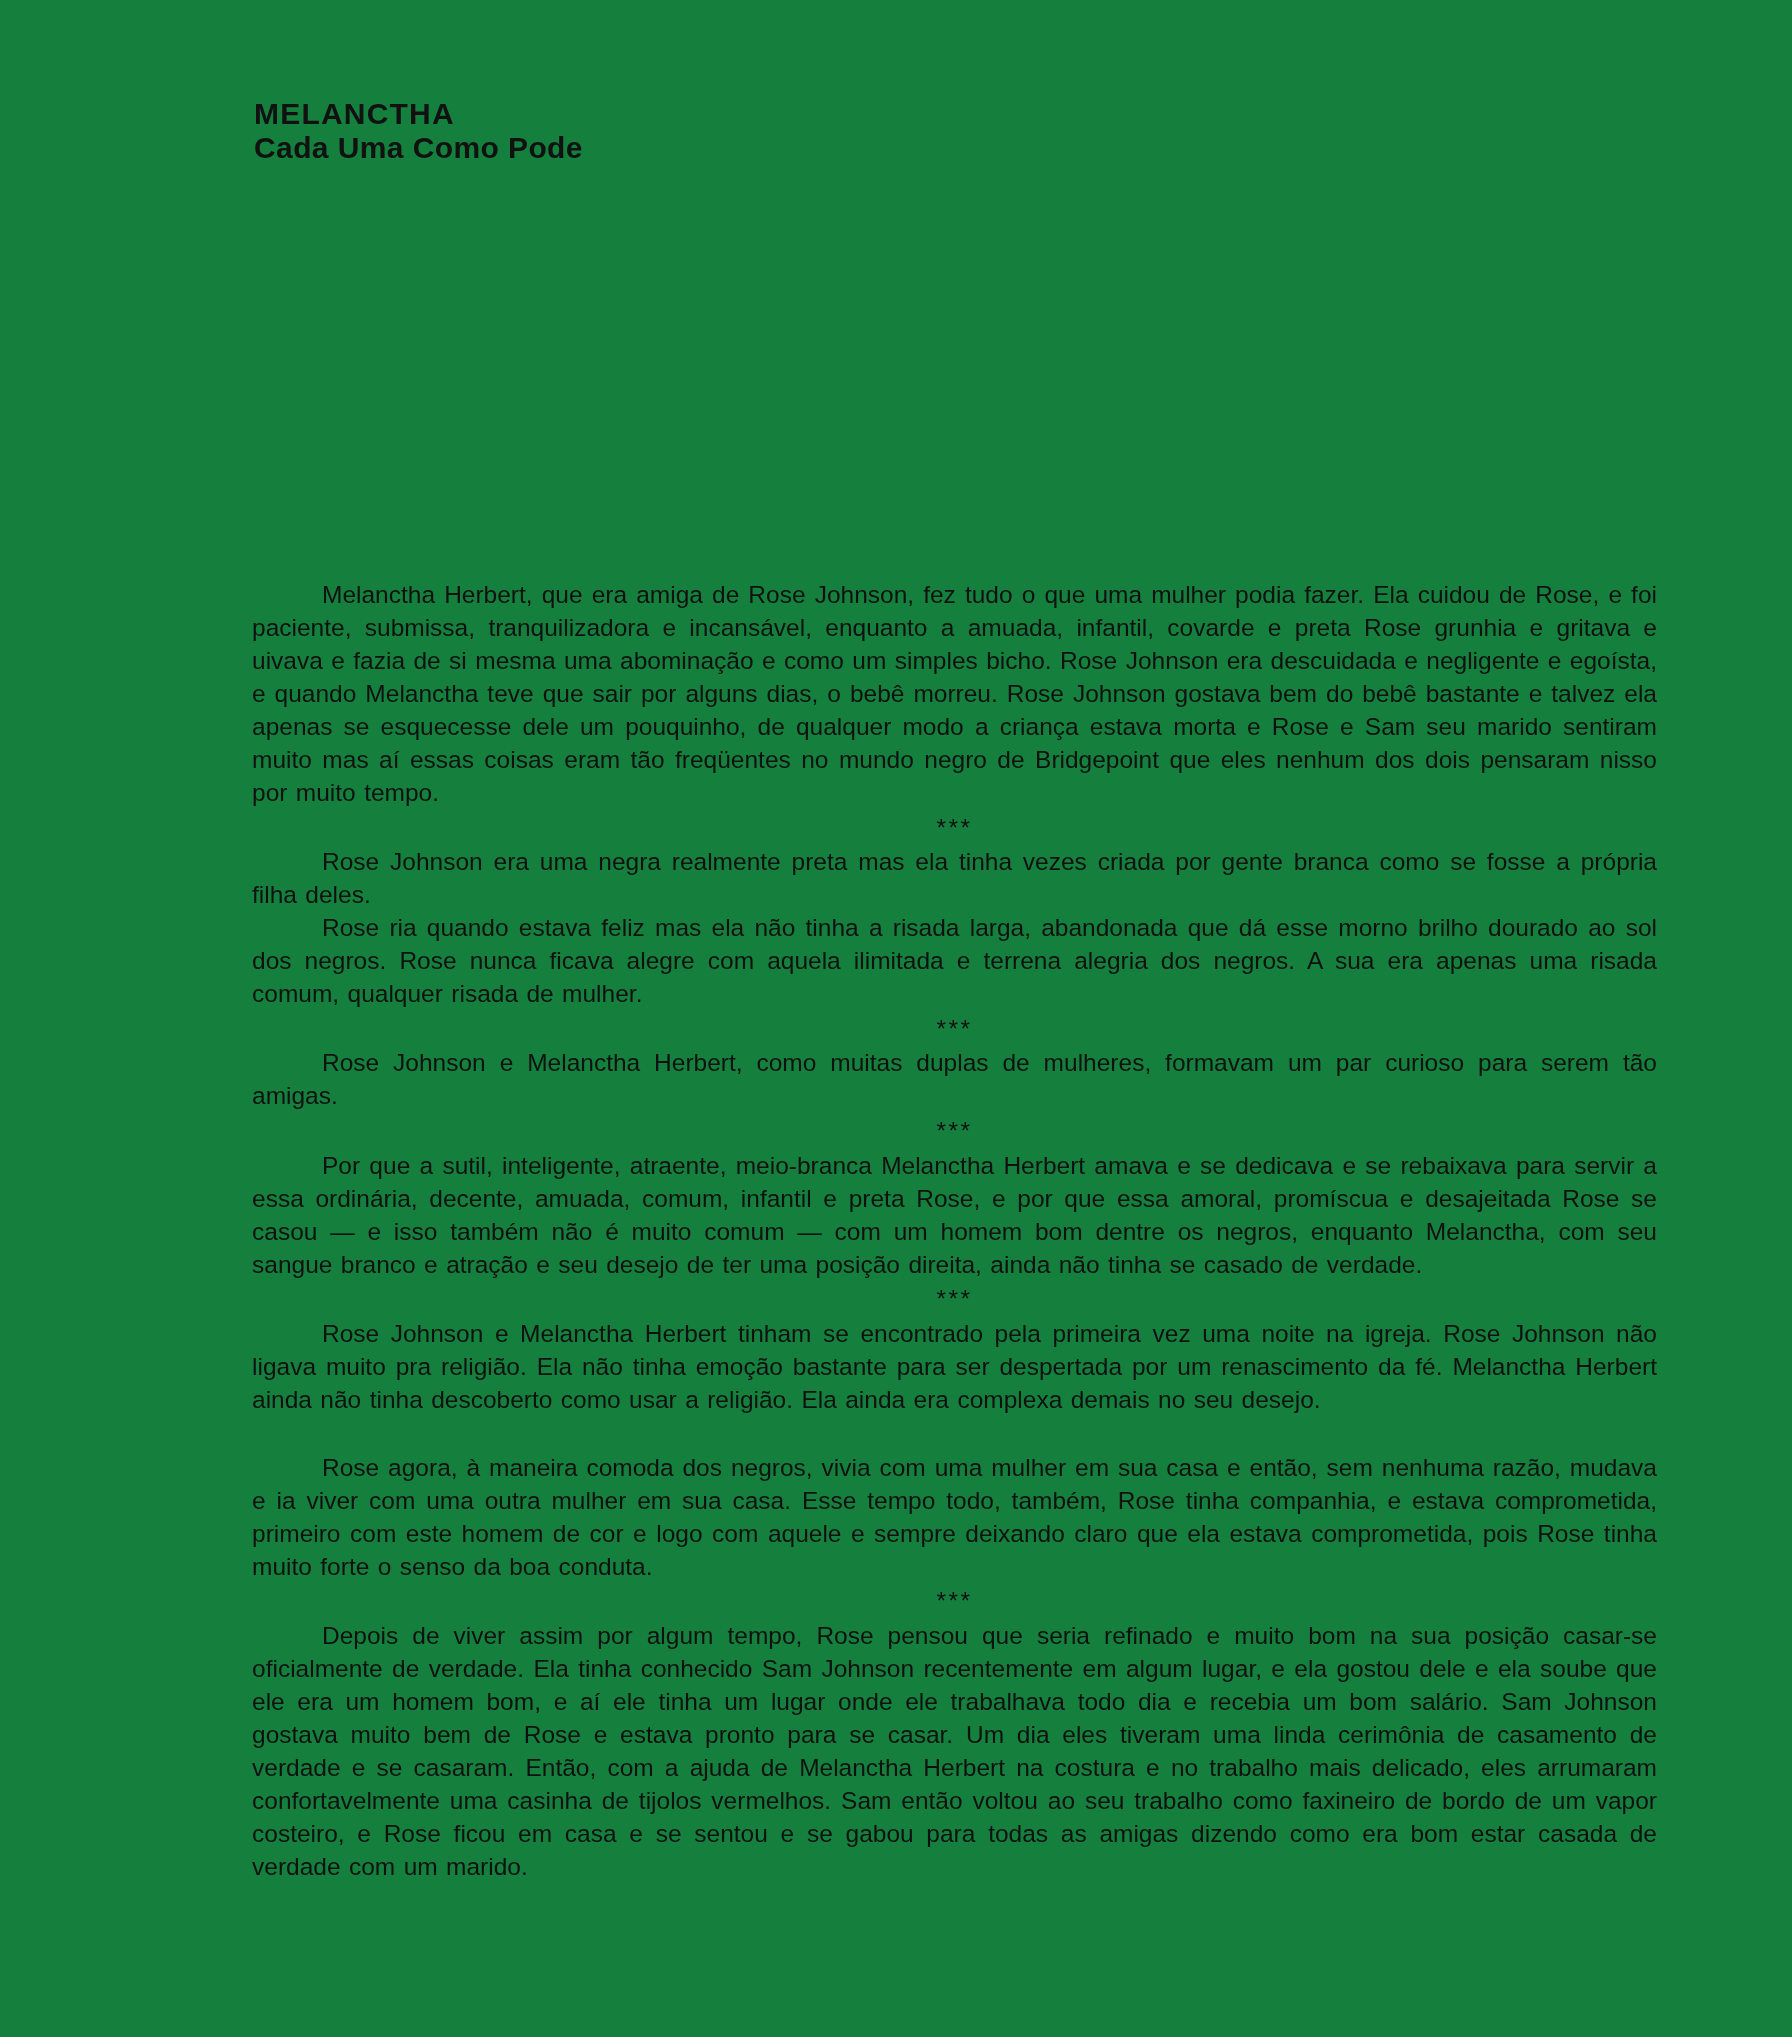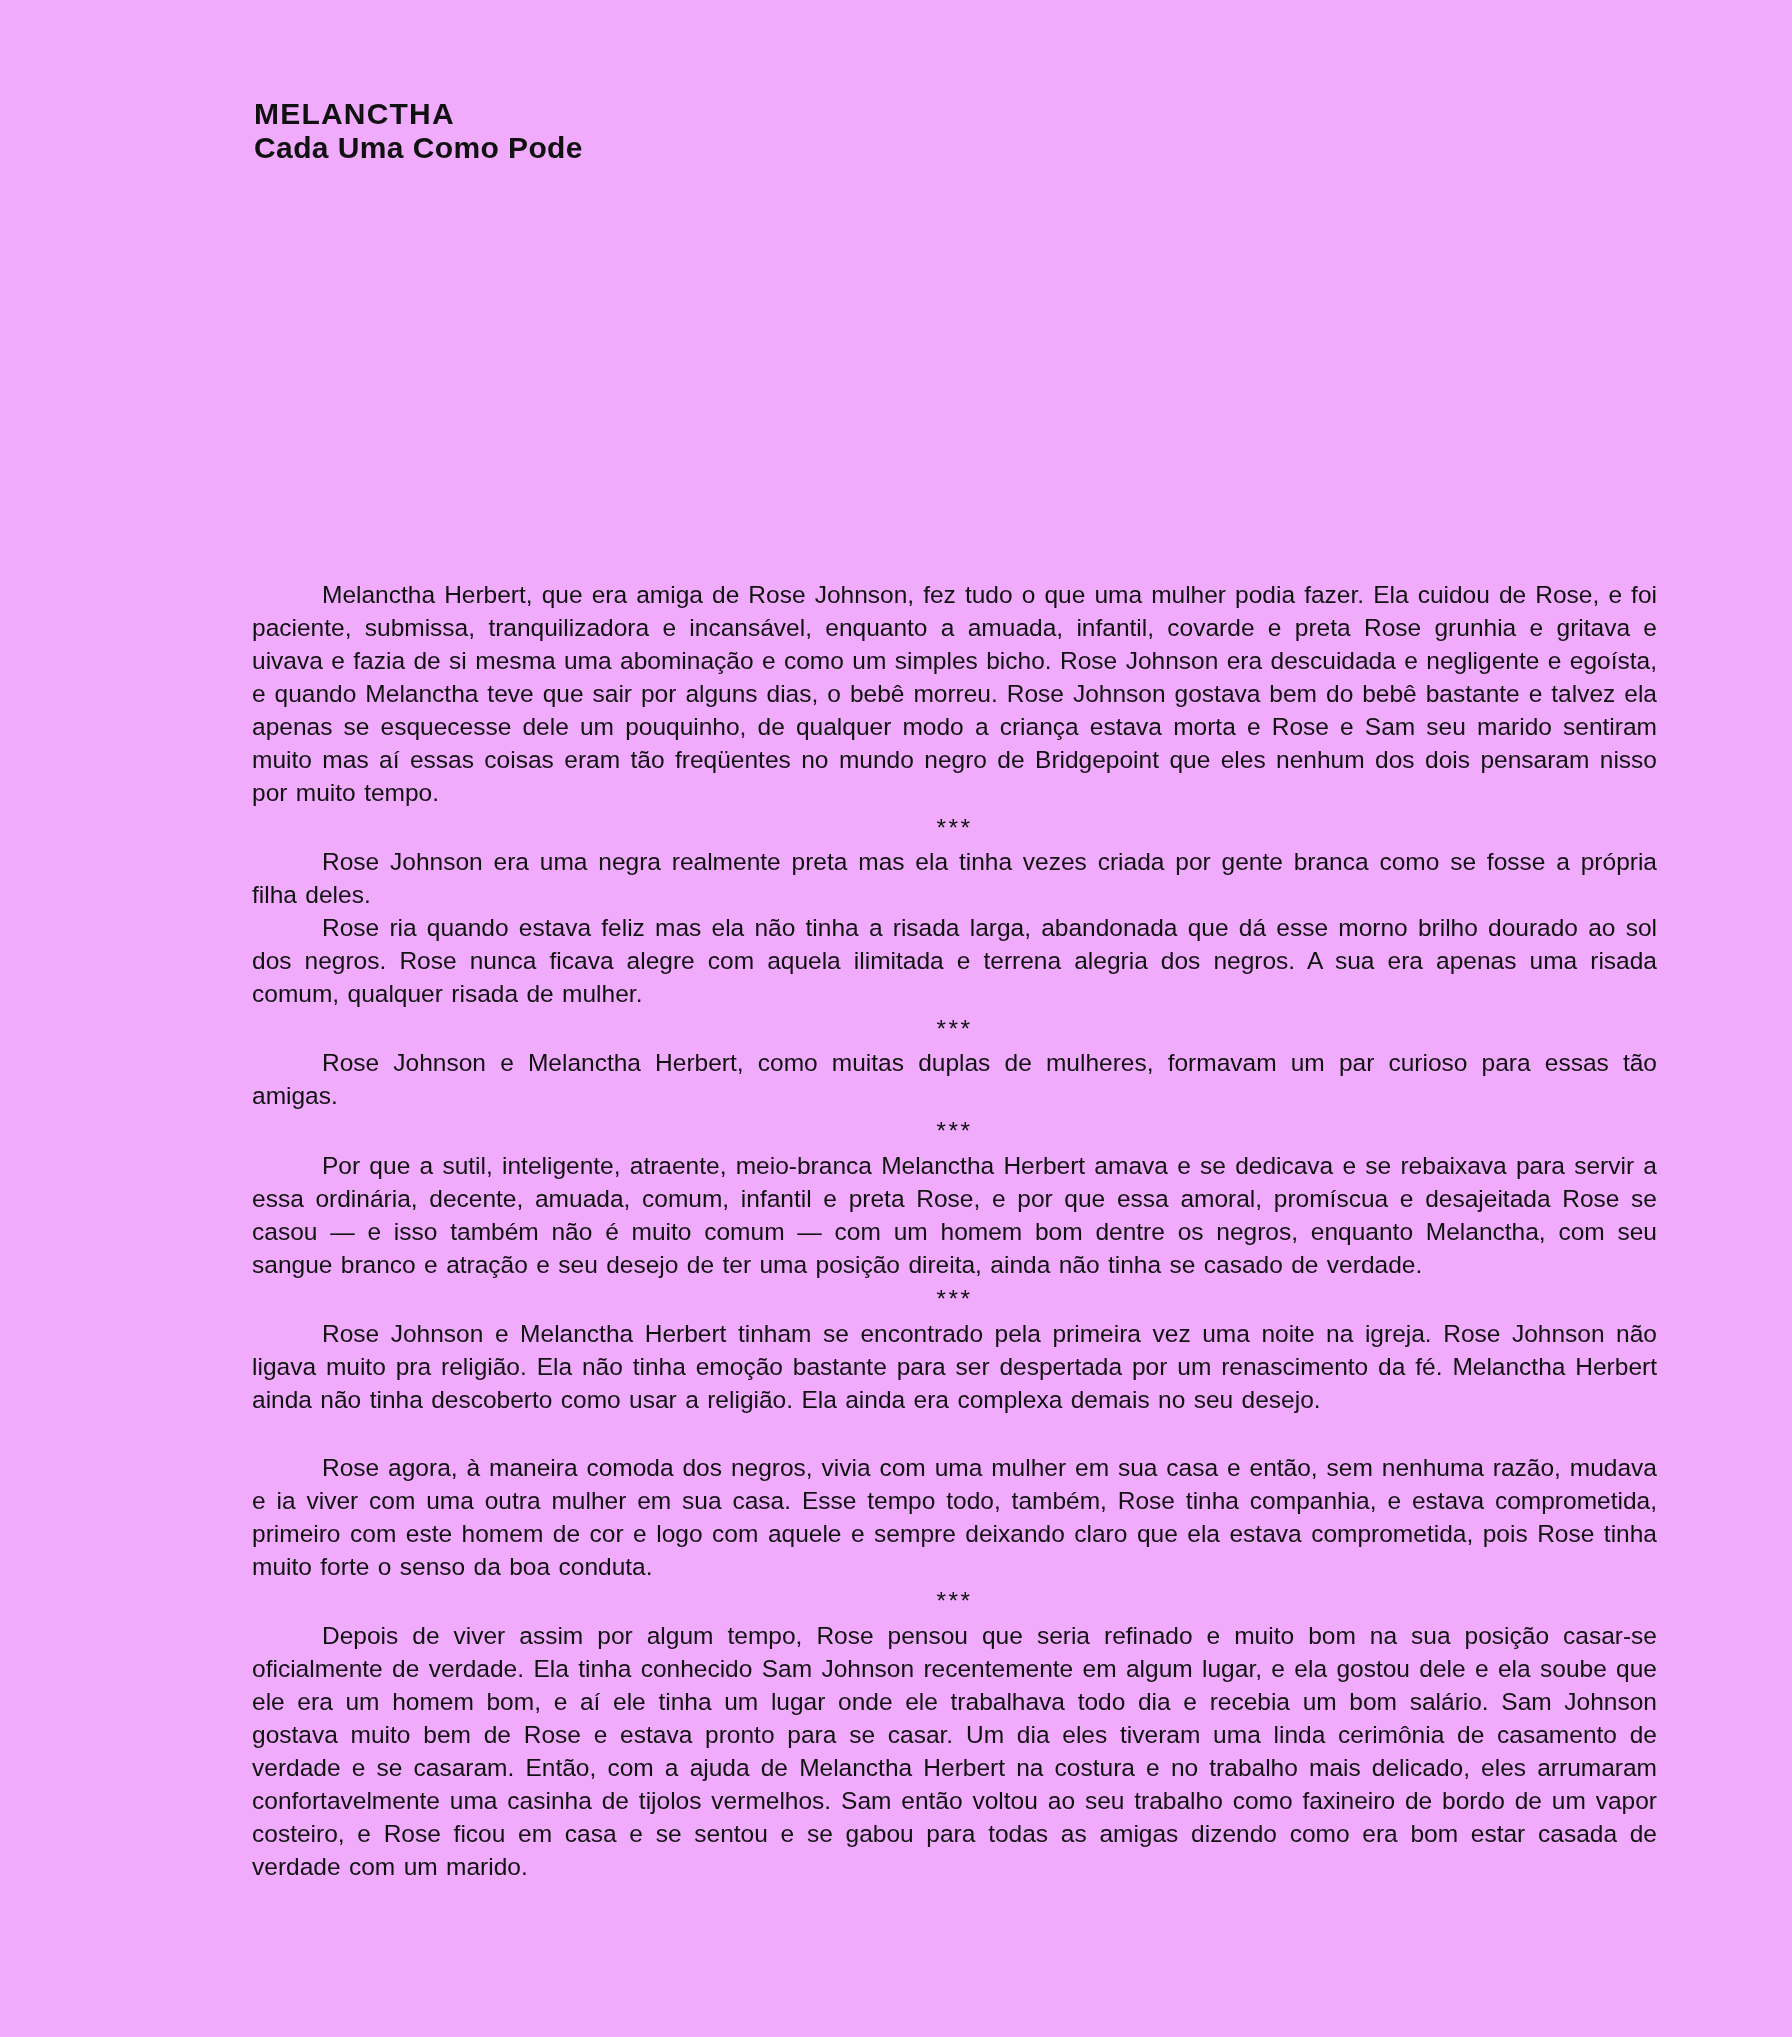--- a/index.html
+++ b/index.html
@@ -4,21 +4,21 @@
 <style>
   html, body {
     margin: 0;
     padding: 0;
     background: #ffffff;
   }
   .page {
     position: relative;
     width: 1792px;
     height: 2038px;
-    background: #f0abfc;
+    background: #15803d;
     overflow: hidden;
     font-family: "Liberation Sans", sans-serif;
     color: #111111;
   }
   .doc-header {
     position: absolute;
     left: 254px;
     top: 97px;
   }
   .doc-title {
@@ -70,21 +70,21 @@
     <div class="doc-title">MELANCTHA</div>
     <div class="doc-subtitle">Cada Uma Como Pode</div>
   </header>
 
   <article class="text-block">
       <p class="para">Melanctha Herbert, que era amiga de Rose Johnson, fez tudo o que uma mulher podia fazer. Ela cuidou de Rose, e foi paciente, submissa, tranquilizadora e incansável, enquanto a amuada, infantil, covarde e preta Rose grunhia e gritava e uivava e fazia de si mesma uma abominação e como um simples bicho. Rose Johnson era descuidada e negligente e egoísta, e quando Melanctha teve que sair por alguns dias, o bebê morreu. Rose Johnson gostava bem do bebê bastante e talvez ela apenas se esquecesse dele um pouquinho, de qualquer modo a criança estava morta e Rose e Sam seu marido sentiram muito mas aí essas coisas eram tão freqüentes no mundo negro de Bridgepoint que eles nenhum dos dois pensaram nisso por muito tempo.</p>
       <div class="separator">***</div>
       <p class="para">Rose Johnson era uma negra realmente preta mas ela tinha vezes criada por gente branca como se fosse a própria filha deles.</p>
       <p class="para">Rose ria quando estava feliz mas ela não tinha a risada larga, abandonada que dá esse morno brilho dourado ao sol dos negros. Rose nunca ficava alegre com aquela ilimitada e terrena alegria dos negros. A sua era apenas uma risada comum, qualquer risada de mulher.</p>
       <div class="separator">***</div>
-      <p class="para">Rose Johnson e Melanctha Herbert, como muitas duplas de mulheres, formavam um par curioso para essas tão amigas.</p>
+      <p class="para">Rose Johnson e Melanctha Herbert, como muitas duplas de mulheres, formavam um par curioso para serem tão amigas.</p>
       <div class="separator">***</div>
       <p class="para">Por que a sutil, inteligente, atraente, meio-branca Melanctha Herbert amava e se dedicava e se rebaixava para servir a essa ordinária, decente, amuada, comum, infantil e preta Rose, e por que essa amoral, promíscua e desajeitada Rose se casou — e isso também não é muito comum — com um homem bom dentre os negros, enquanto Melanctha, com seu sangue branco e atração e seu desejo de ter uma posição direita, ainda não tinha se casado de verdade.</p>
       <div class="separator">***</div>
       <p class="para">Rose Johnson e Melanctha Herbert tinham se encontrado pela primeira vez uma noite na igreja. Rose Johnson não ligava muito pra religião. Ela não tinha emoção bastante para ser despertada por um renascimento da fé. Melanctha Herbert ainda não tinha descoberto como usar a religião. Ela ainda era complexa demais no seu desejo.</p>
       <p class="para space-before">Rose agora, à maneira comoda dos negros, vivia com uma mulher em sua casa e então, sem nenhuma razão, mudava e ia viver com uma outra mulher em sua casa. Esse tempo todo, também, Rose tinha companhia, e estava comprometida, primeiro com este homem de cor e logo com aquele e sempre deixando claro que ela estava comprometida, pois Rose tinha muito forte o senso da boa conduta.</p>
       <div class="separator">***</div>
       <p class="para">Depois de viver assim por algum tempo, Rose pensou que seria refinado e muito bom na sua posição casar-se oficialmente de verdade. Ela tinha conhecido Sam Johnson recentemente em algum lugar, e ela gostou dele e ela soube que ele era um homem bom, e aí ele tinha um lugar onde ele trabalhava todo dia e recebia um bom salário. Sam Johnson gostava muito bem de Rose e estava pronto para se casar. Um dia eles tiveram uma linda cerimônia de casamento de verdade e se casaram. Então, com a ajuda de Melanctha Herbert na costura e no trabalho mais delicado, eles arrumaram confortavelmente uma casinha de tijolos vermelhos. Sam então voltou ao seu trabalho como faxineiro de bordo de um vapor costeiro, e Rose ficou em casa e se sentou e se gabou para todas as amigas dizendo como era bom estar casada de verdade com um marido.</p>
     </article>
 </div>
 

